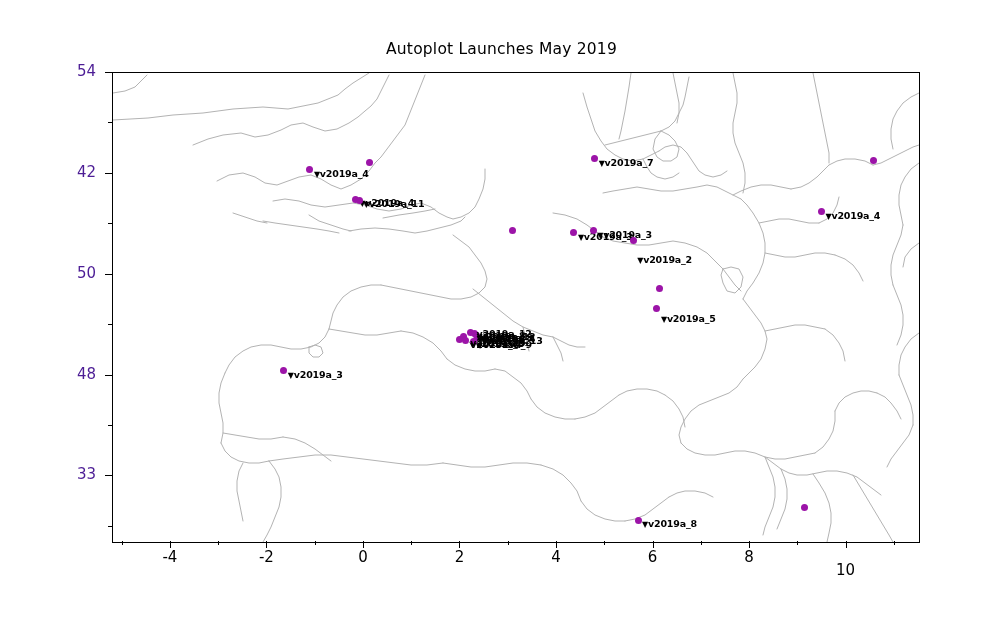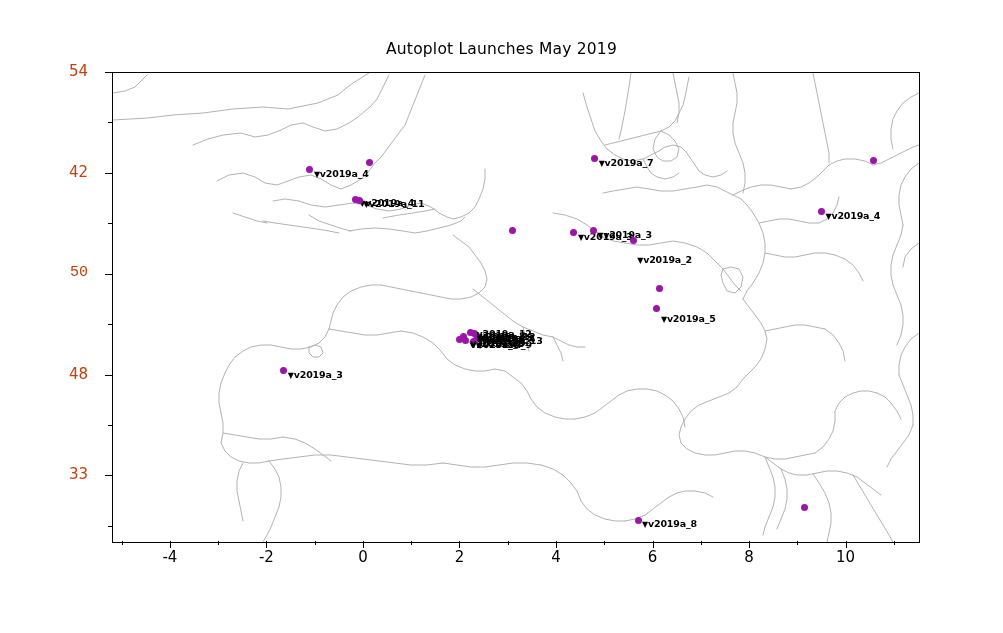--- a/index.html
+++ b/index.html
@@ -46,24 +46,24 @@
   }
   #map-svg {
     position: absolute;
     left: 0; top: 0;
     width: 806px;
     height: 469px;
     display: block;
   }
   .tick-label-y {
     position: absolute;
-    right: 16px;
+    right: 8px;
     text-align: right;
     font-size: 15px;
-    color: #c2410c;
+    color: #4c1d95;
     white-space: nowrap;
   }
   #ylabels {
     position: absolute;
     left: 60px;
     top: 72px;
     width: 44px;
     height: 469px;
   }
   #xlabels {
@@ -307,21 +307,21 @@
       <div class="tick-major-y" style="top: 0px;"></div>
       <div class="tick-minor-y" style="left: 3px; top: 453.871px;"></div>
       <div class="tick-minor-y" style="left: 3px; top: 353.011px;"></div>
       <div class="tick-minor-y" style="left: 3px; top: 252.151px;"></div>
       <div class="tick-minor-y" style="left: 3px; top: 151.29px;"></div>
       <div class="tick-minor-y" style="left: 3px; top: 50.4301px;"></div>
     </div>
   <div id="ylabels">
       <div class="tick-label-y" style="top: 393.441px;">33</div>
       <div class="tick-label-y" style="top: 292.581px; text-align: center;">48</div>
-      <div class="tick-label-y" style="top: 191.72px; font-family: Liberation Mono, monospace;">50</div>
+      <div class="tick-label-y" style="top: 191.72px;">50</div>
       <div class="tick-label-y" style="top: 90.8602px;">42</div>
       <div class="tick-label-y" style="top: -10px;">54</div>
     </div>
   <div id="xticks">
       <div class="tick-major-x" style="left: 57.9162px; top: 0px; bottom: auto;"></div>
       <div class="tick-major-x" style="left: 154.443px; top: 0px; bottom: auto;"></div>
       <div class="tick-major-x" style="left: 250.97px; top: 0px; bottom: auto;"></div>
       <div class="tick-major-x" style="left: 347.497px; top: 0px; bottom: auto;"></div>
       <div class="tick-major-x" style="left: 444.024px; top: 0px; bottom: auto;"></div>
       <div class="tick-major-x" style="left: 540.551px; top: 0px; bottom: auto;"></div>
@@ -338,16 +338,16 @@
       <div class="tick-minor-x" style="left: 781.868px; top: 0px; bottom: auto;"></div>
     </div>
   <div id="xlabels">
       <div class="tick-label-x" style="left: 57.9162px; top: 0px;">-4</div>
       <div class="tick-label-x" style="left: 154.443px; top: 0px;">-2</div>
       <div class="tick-label-x" style="left: 250.97px; top: 0px;">0</div>
       <div class="tick-label-x" style="left: 347.497px; top: 0px;">2</div>
       <div class="tick-label-x" style="left: 444.024px; top: 0px;">4</div>
       <div class="tick-label-x" style="left: 540.551px; top: 0px;">6</div>
       <div class="tick-label-x" style="left: 637.078px; top: 0px;">8</div>
-      <div class="tick-label-x" style="left: 733.605px; top: 0px;">10</div>
+      <div class="tick-label-x" style="left: 733.605px; top: 13px;">10</div>
     </div>
 
 </div>
 
 </body></html>

